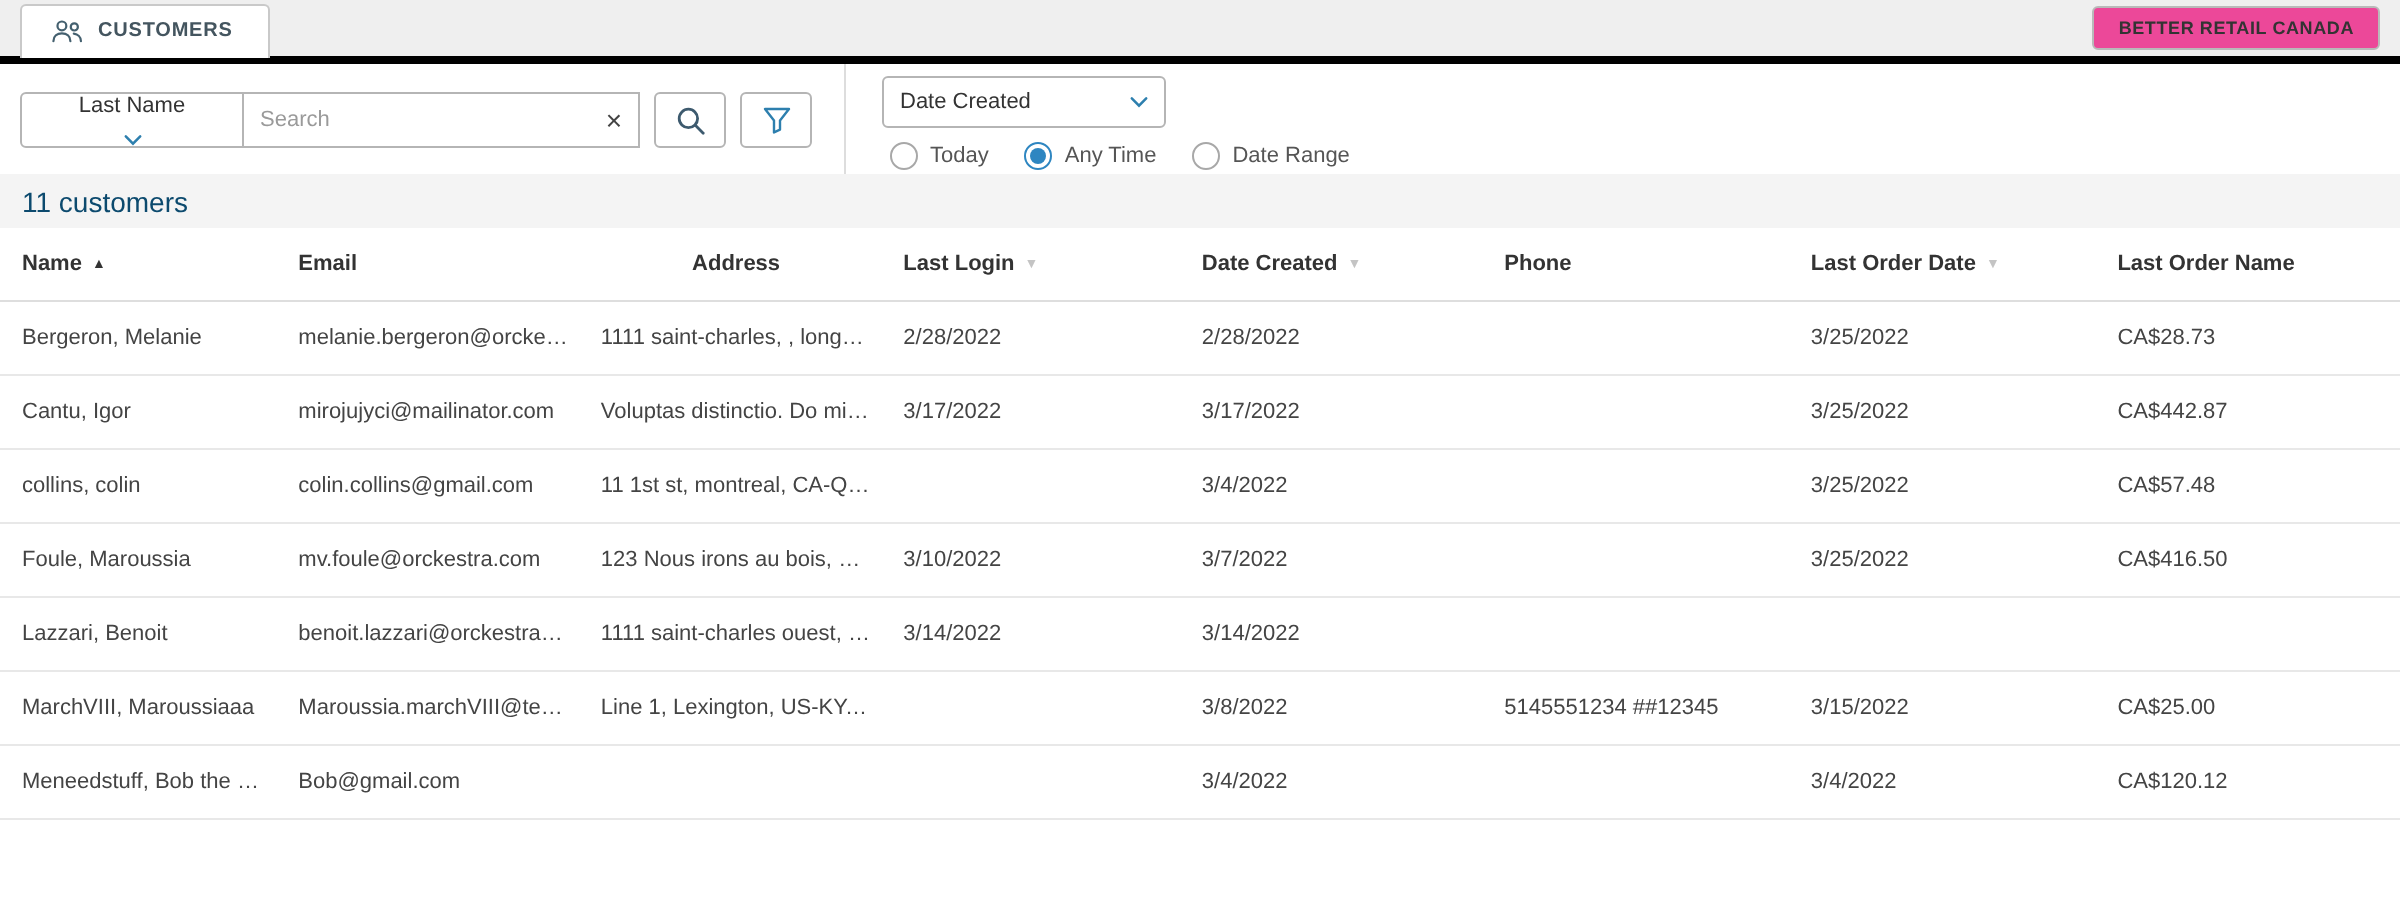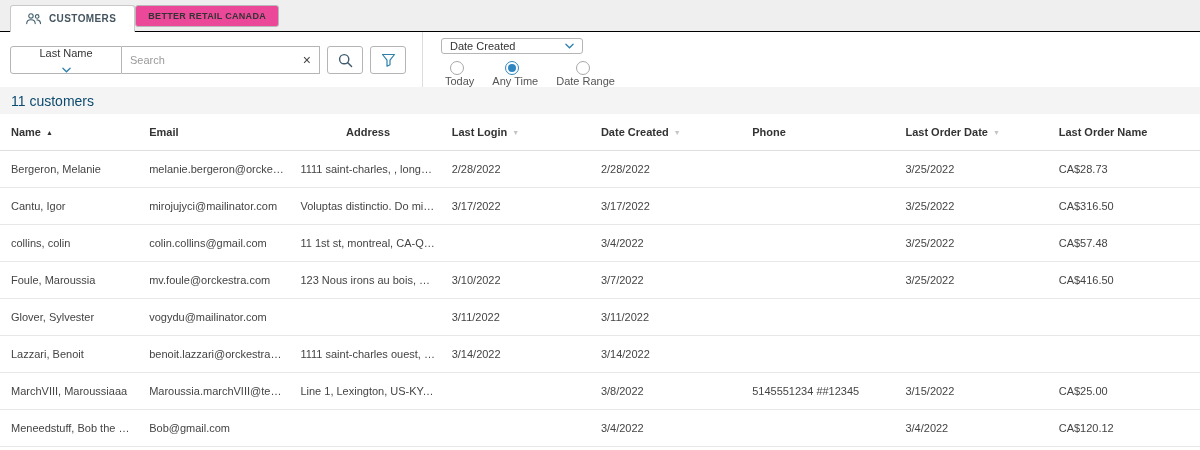--- a/index.html
+++ b/index.html
@@ -4,22 +4,22 @@
 <style>
   * { box-sizing: border-box; margin: 0; padding: 0; }
   html,body { width: 1200px; height: 450px; overflow: hidden; }
   body {
     font-family: "Liberation Sans", sans-serif;
     background: #fff; color: #333;
     --accent: #15486d; --radio: #2e86c1;
   }
   
   .topbar {
-    height: 32px; background: #efefef; border-bottom: 1px solid #000000;
-    display: flex; align-items: flex-end; 
+    height: 32px; background: #efefef; border-bottom: 4px solid #000000;
+    display: flex; align-items: flex-end; justify-content: space-between;
     padding: 0 10px;
   }
   .tab {
     display: flex; align-items: center; gap: 7px;
     background: #fff; border: 1px solid #c9c9c9; border-bottom: none;
     border-radius: 3px 3px 0 0; padding: 6px 18px 7px 14px;
     margin-bottom: -1px; font-size: 10px; font-weight: 700;
     letter-spacing: .4px; color: #44555f; cursor: pointer;
   }
   .org-btn {
@@ -51,21 +51,21 @@
     border-radius: 3px; margin-left: 7px; display: flex; align-items: center;
     justify-content: center; cursor: pointer;
   }
   .date-group {
     align-self: stretch; margin-left: 16px; padding: 6px 0 0 18px;
     border-left: 1px solid #ddd; display: flex; flex-direction: column; gap: 7px;
   }
   .date-select { width: 142px; height: 26px; border-radius: 3px; }
   .radio-row { display: flex; gap: 18px; align-items: center; padding-left: 4px; }
   .radio-row label {
-    display: flex; align-items: center; font-size: 11px; color: #555; cursor: pointer; flex-direction: column;
+    display: flex; align-items: center; font-size: 11px; color: #555; cursor: pointer;
   }
   .radio-row input[type=radio] {
     appearance: none; -webkit-appearance: none; width: 14px; height: 14px;
     border: 1px solid #a8a8a8; border-radius: 50%; margin: 0 6px 0 0;
     position: relative; background: #fff; cursor: pointer;
   }
   .radio-row input[type=radio]:checked { border-color: var(--radio); }
   .radio-row input[type=radio]:checked::after {
     content: ""; position: absolute; inset: 2px; border-radius: 50%; background: var(--radio);
   }
@@ -206,21 +206,21 @@
         <td>CA$28.73</td>
       </tr>
       <tr>
         <td>Cantu, Igor</td>
         <td>mirojujyci@mailinator.com</td>
         <td>Voluptas distinctio. Do minima atq...</td>
         <td>3/17/2022</td>
         <td>3/17/2022</td>
         <td></td>
         <td>3/25/2022</td>
-        <td>CA$316.50</td>
+        <td>CA$442.87</td>
       </tr>
       <tr>
         <td>collins, colin</td>
         <td>colin.collins@gmail.com</td>
         <td>11 1st st, montreal, CA-QC, a1a 1a1...</td>
         <td></td>
         <td>3/4/2022</td>
         <td></td>
         <td>3/25/2022</td>
         <td>CA$57.48</td>
@@ -229,30 +229,20 @@
         <td>Foule, Maroussia</td>
         <td>mv.foule@orckestra.com</td>
         <td>123 Nous irons au bois, Lexington, ...</td>
         <td>3/10/2022</td>
         <td>3/7/2022</td>
         <td></td>
         <td>3/25/2022</td>
         <td>CA$416.50</td>
       </tr>
       <tr>
-        <td>Glover, Sylvester</td>
-        <td>vogydu@mailinator.com</td>
-        <td></td>
-        <td>3/11/2022</td>
-        <td>3/11/2022</td>
-        <td></td>
-        <td></td>
-        <td></td>
-      </tr>
-      <tr>
         <td>Lazzari, Benoit</td>
         <td>benoit.lazzari@orckestra.com</td>
         <td>1111 saint-charles ouest, , Longueu...</td>
         <td>3/14/2022</td>
         <td>3/14/2022</td>
         <td></td>
         <td></td>
         <td></td>
       </tr>
       <tr>

